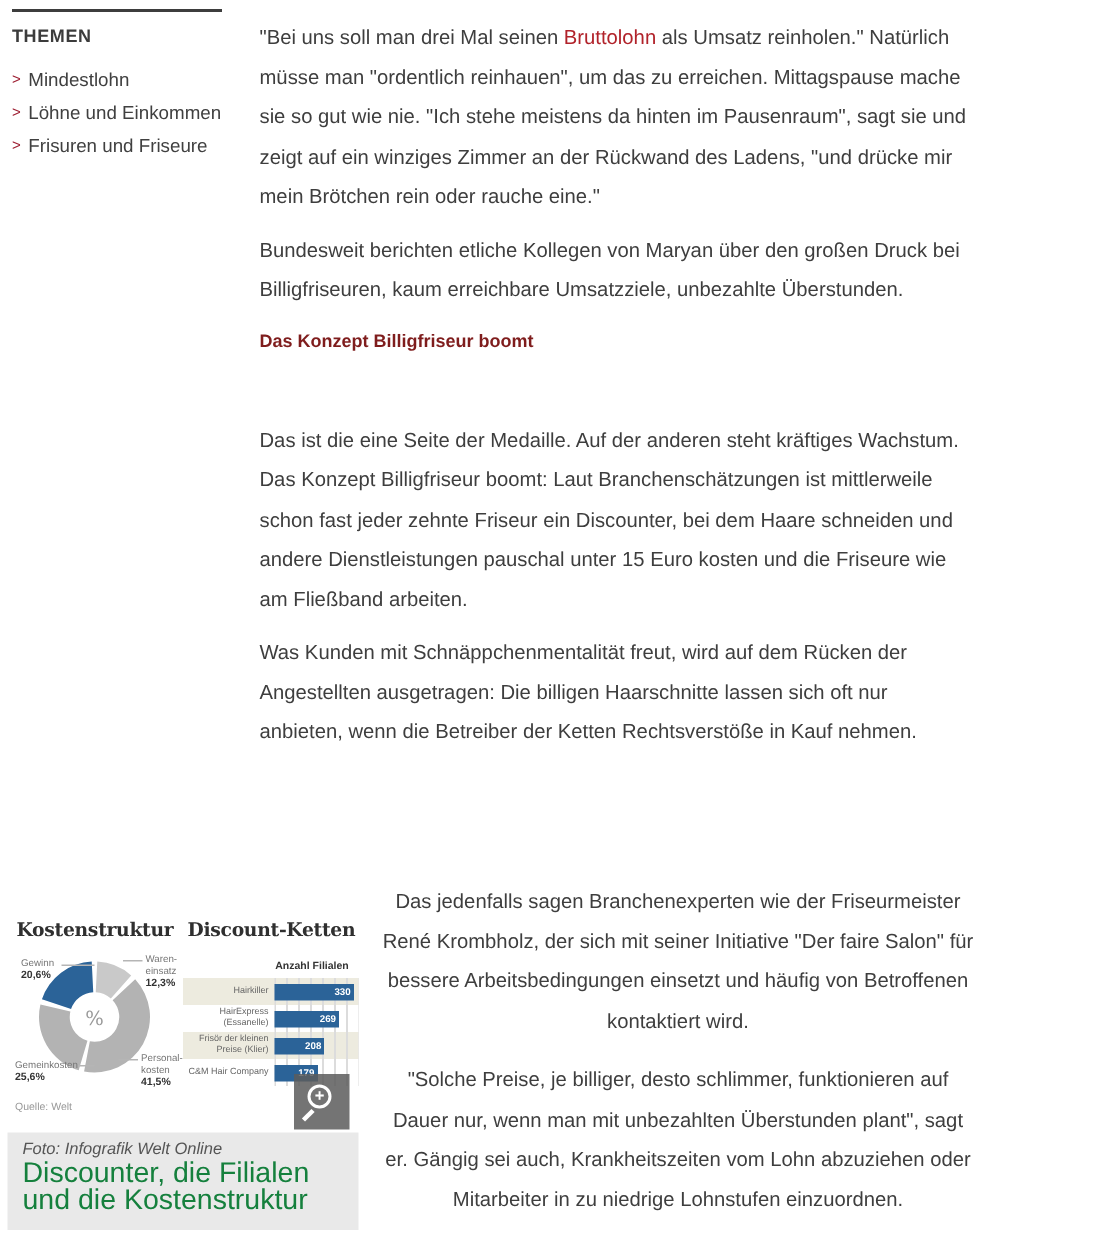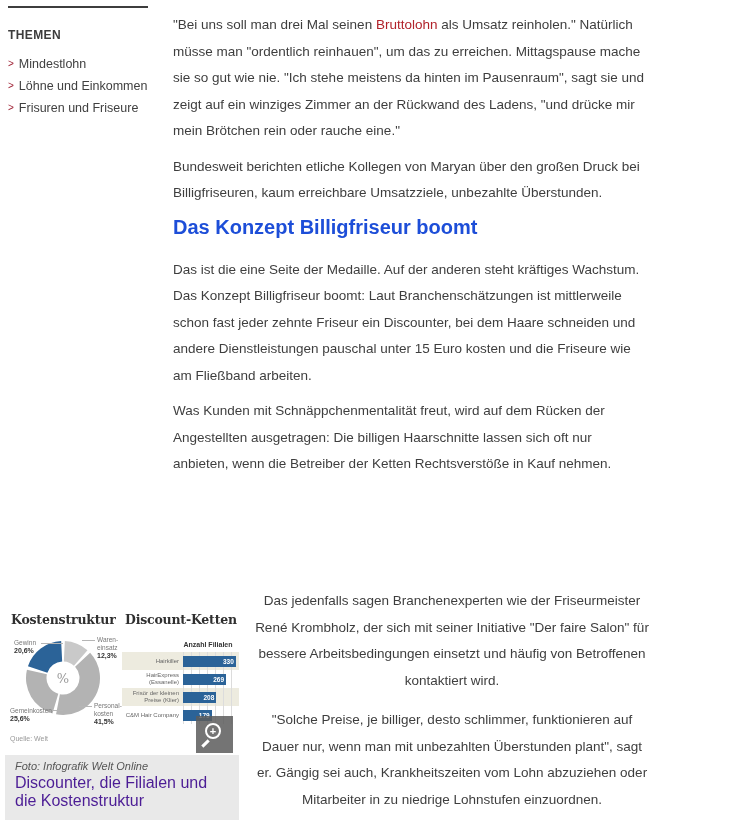--- a/index.html
+++ b/index.html
@@ -5,31 +5,31 @@
   * { box-sizing: border-box; margin: 0; padding: 0; }
   body { background: #fff; }
   .page {
     position: relative; width: 732px; height: 824px; background: #fff;
     font-family: "Liberation Sans", sans-serif; overflow: hidden;
   }
 
   
   .sidebar { position: absolute; left: 8px; top: 6px; width: 142px; }
   .sidebar-rule { width: 140px; height: 2px; background: #3d3d3d; }
-  .sidebar-title { margin-top: 20px; font-size: 12px; font-weight: bold; color: #3c3c3c; letter-spacing: 0.4px; }
+  .sidebar-title { margin-top: 9px; font-size: 12px; font-weight: bold; color: #3c3c3c; letter-spacing: 0.4px; }
   .sidebar-list { list-style: none; margin-top: 16px; }
   .sidebar-item { display: flex; align-items: baseline; margin-bottom: 9px; cursor: pointer; }
   .sidebar-item .chev { color: #9e2033; font-size: 10px; margin-right: 5px; position: relative; top: -1px; }
   .sidebar-item .lbl { color: #404040; font-size: 12.5px; line-height: 13px; }
 
   
   .main-col { position: absolute; left: 173px; top: 12px; width: 478px; color: #3e3e3e; }
   .main-col p { font-size: 13.5px; line-height: 26.5px; margin-bottom: 9px; }
   .inline-link { color: #b1222a; cursor: pointer; }
-  .section-heading { font-size: 20px; line-height: 20px; font-weight: bold; color: #1d4ed8; margin: 10px 0 20px; }
+  .section-heading { font-size: 12px; line-height: 20px; font-weight: bold; color: #7f1d1d; margin: 10px 0 44px; }
 
   
   .right-col { position: absolute; left: 253px; top: 588px; width: 398px; color: #3e3e3e; }
   .right-col p { font-size: 13.5px; line-height: 26.5px; margin-bottom: 13px; text-align: center; }
 
   
   .figure { position: absolute; left: 5px; top: 606px; width: 234px; }
   .graphic { position: relative; width: 234px; height: 147px; background: #fff; }
   .g-title { position: absolute; font-family: "DejaVu Serif", serif; font-weight: bold; font-size: 12.5px; color: #2f2f2f; letter-spacing: -0.2px; }
   .g-title.left { left: 6px; top: 6px; }
@@ -65,21 +65,21 @@
 
   
   .zoom-btn { position: absolute; left: 191px; top: 110px; width: 37px; height: 37px; background: rgba(92,92,92,0.85); cursor: pointer; }
   .zoom-glass { position: absolute; left: 9px; top: 7px; width: 16px; height: 16px; border: 2.5px solid #fff; border-radius: 50%;
     display: flex; align-items: center; justify-content: center; color: #fff; font-size: 11px; font-weight: bold; line-height: 1; }
   .zoom-handle { position: absolute; left: 8px; top: 23px; width: 3px; height: 9px; background: #fff; transform: rotate(45deg); }
 
   
   .caption { width: 234px; background: #e9e9e9; padding: 5px 10px 10px; margin-top: 2px; }
   .caption-credit { text-align: left; font-style: italic; font-size: 11px; color: #555; }
-  .caption-title { margin-top: 2px; font-size: 16px; line-height: 18px; color: #4c1d95; }
+  .caption-title { margin-top: 2px; font-size: 19px; line-height: 18px; color: #15803d; }
 </style>
 </head>
 <body>
 
 <div class="page">
 
   <aside class="sidebar">
     <div class="sidebar-rule"></div>
     <div class="sidebar-title">THEMEN</div>
     <ul class="sidebar-list">

